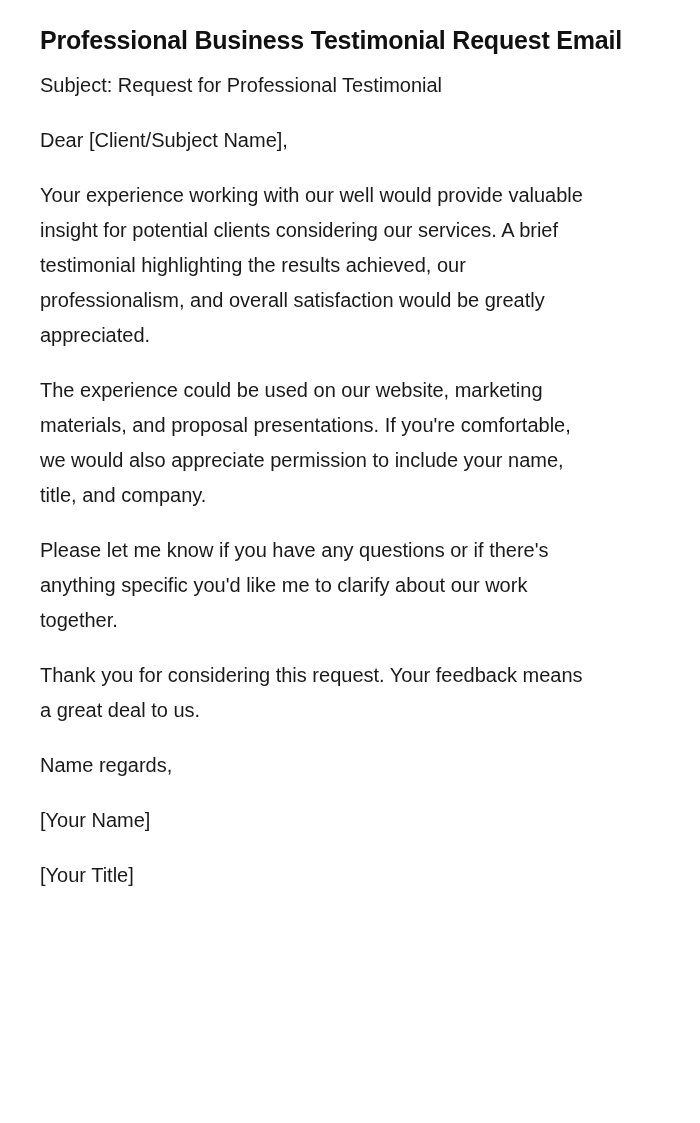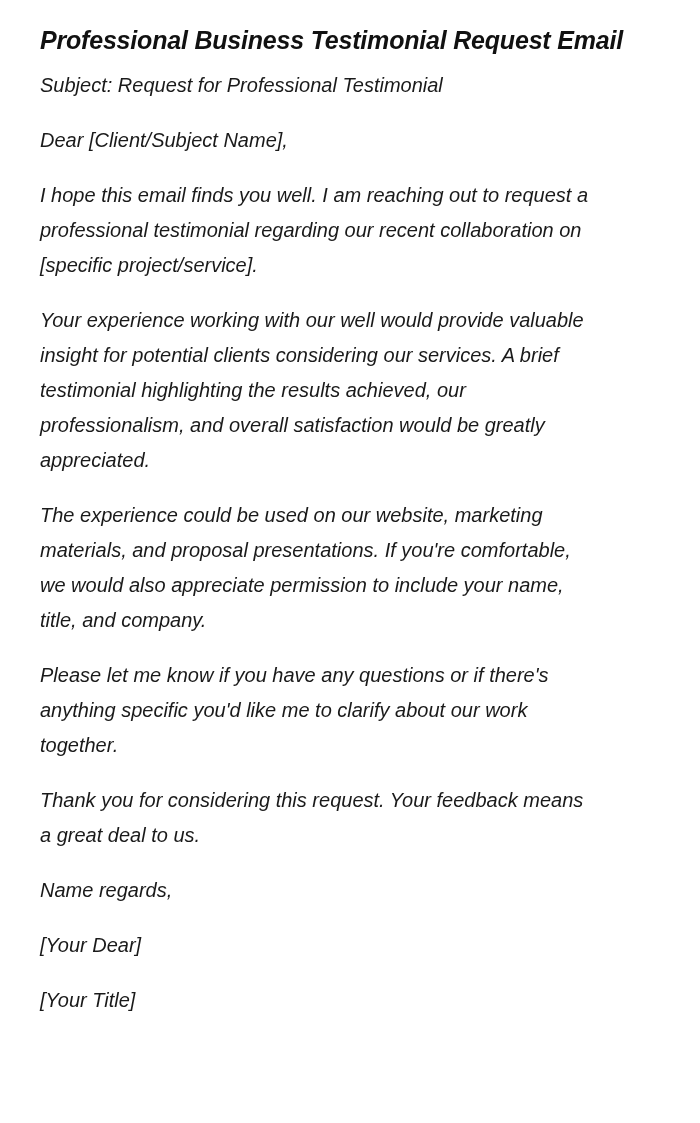--- a/index.html
+++ b/index.html
@@ -11,21 +11,20 @@
     width: 700px;
     height: 1123px;
     font-family: "Liberation Sans", "DejaVu Sans", sans-serif;
     color: #1a1a1a;
     overflow: hidden;
   }
   .doc {
     box-sizing: border-box;
     width: 700px;
     padding: 24px 40px 0 40px;
-    font-style: italic;
   }
   .doc-title {
     font-size: 25px;
     line-height: 33px;
     font-weight: 700;
     letter-spacing: -0.2px;
     margin: 0 0 11px 0;
     white-space: nowrap;
     color: #111111;
   }
@@ -41,23 +40,20 @@
 </head>
 <body>
 
 <div class="doc">
   <h1 class="doc-title">Professional Business Testimonial Request Email</h1>
 
   <p class="para">Subject: Request for Professional Testimonial</p>
 
   <p class="para">Dear [Client/Subject Name],</p>
 
-  <p class="para">I hope this email finds you well. I am reaching out to request a
-professional testimonial regarding our recent collaboration on
-[specific project/service].</p>
 
   <p class="para">Your experience working with our well would provide valuable
 insight for potential clients considering our services. A brief
 testimonial highlighting the results achieved, our
 professionalism, and overall satisfaction would be greatly
 appreciated.</p>
 
   <p class="para">The experience could be used on our website, marketing
 materials, and proposal presentations. If you're comfortable,
 we would also appreciate permission to include your name,
@@ -65,17 +61,17 @@
 
   <p class="para">Please let me know if you have any questions or if there's
 anything specific you'd like me to clarify about our work
 together.</p>
 
   <p class="para">Thank you for considering this request. Your feedback means
 a great deal to us.</p>
 
   <p class="para">Name regards,</p>
 
-  <p class="para">[Your Dear]</p>
+  <p class="para">[Your Name]</p>
 
   <p class="para">[Your Title]</p>
 
 </div>
 
 </body></html>

